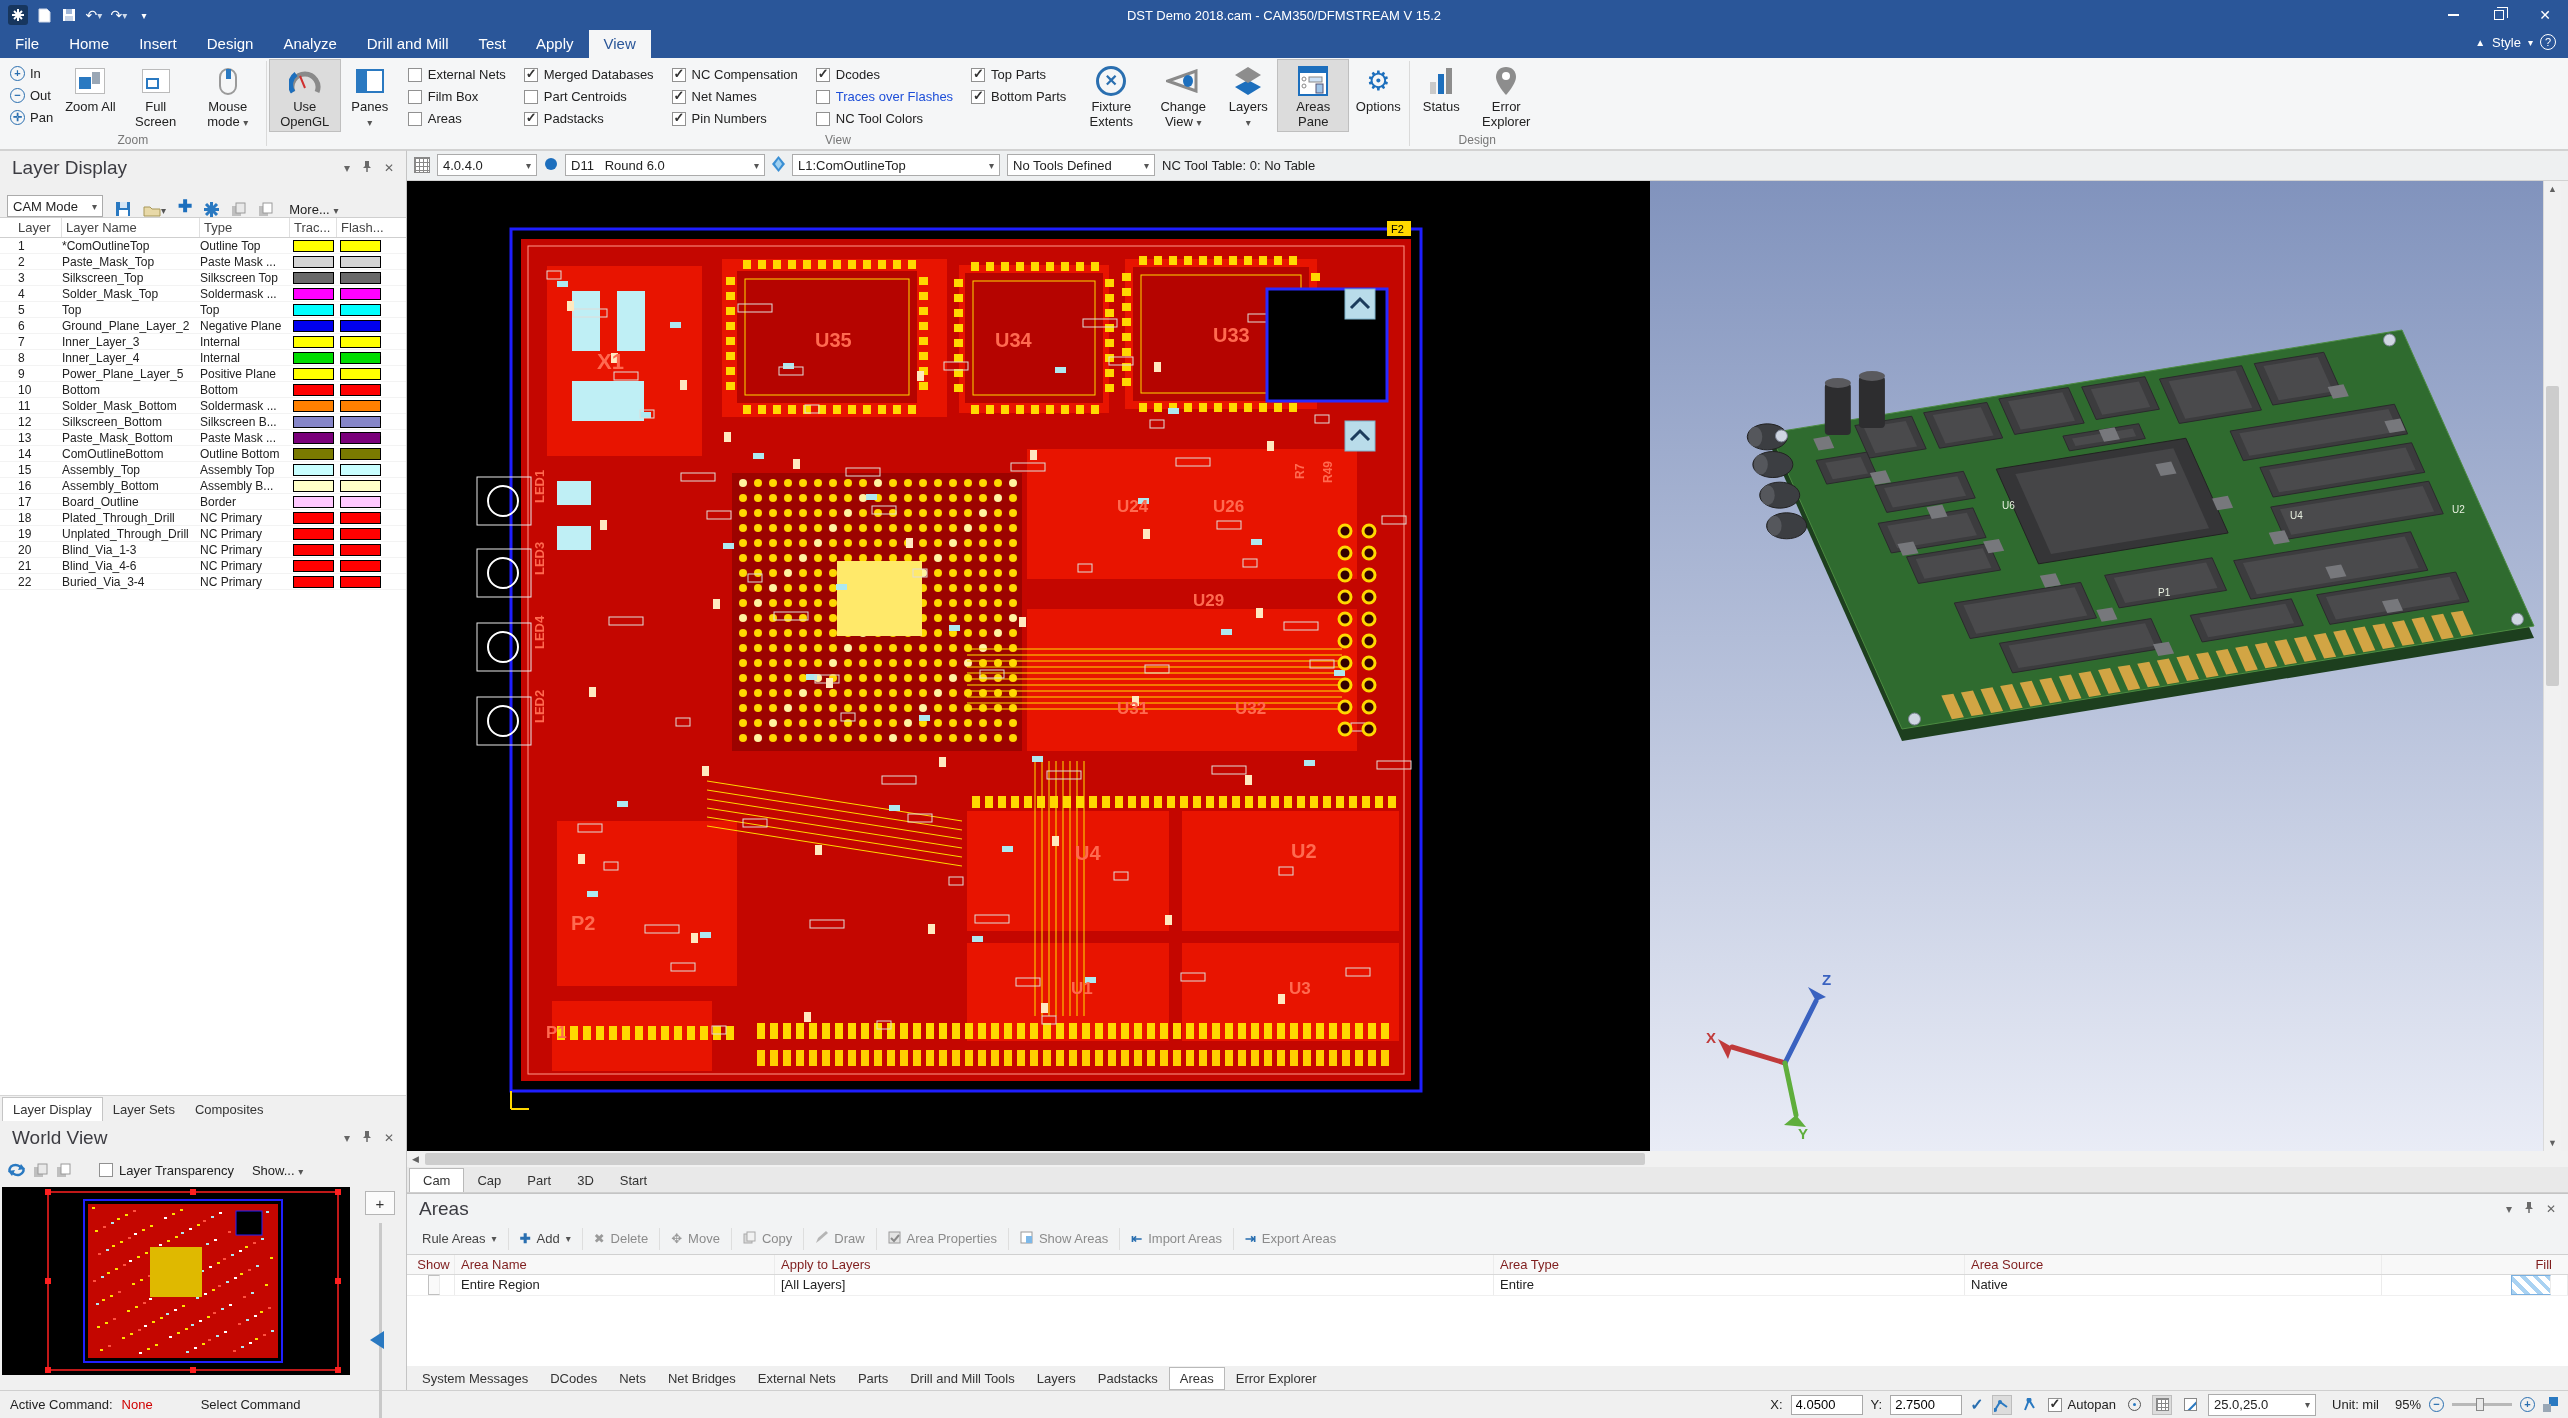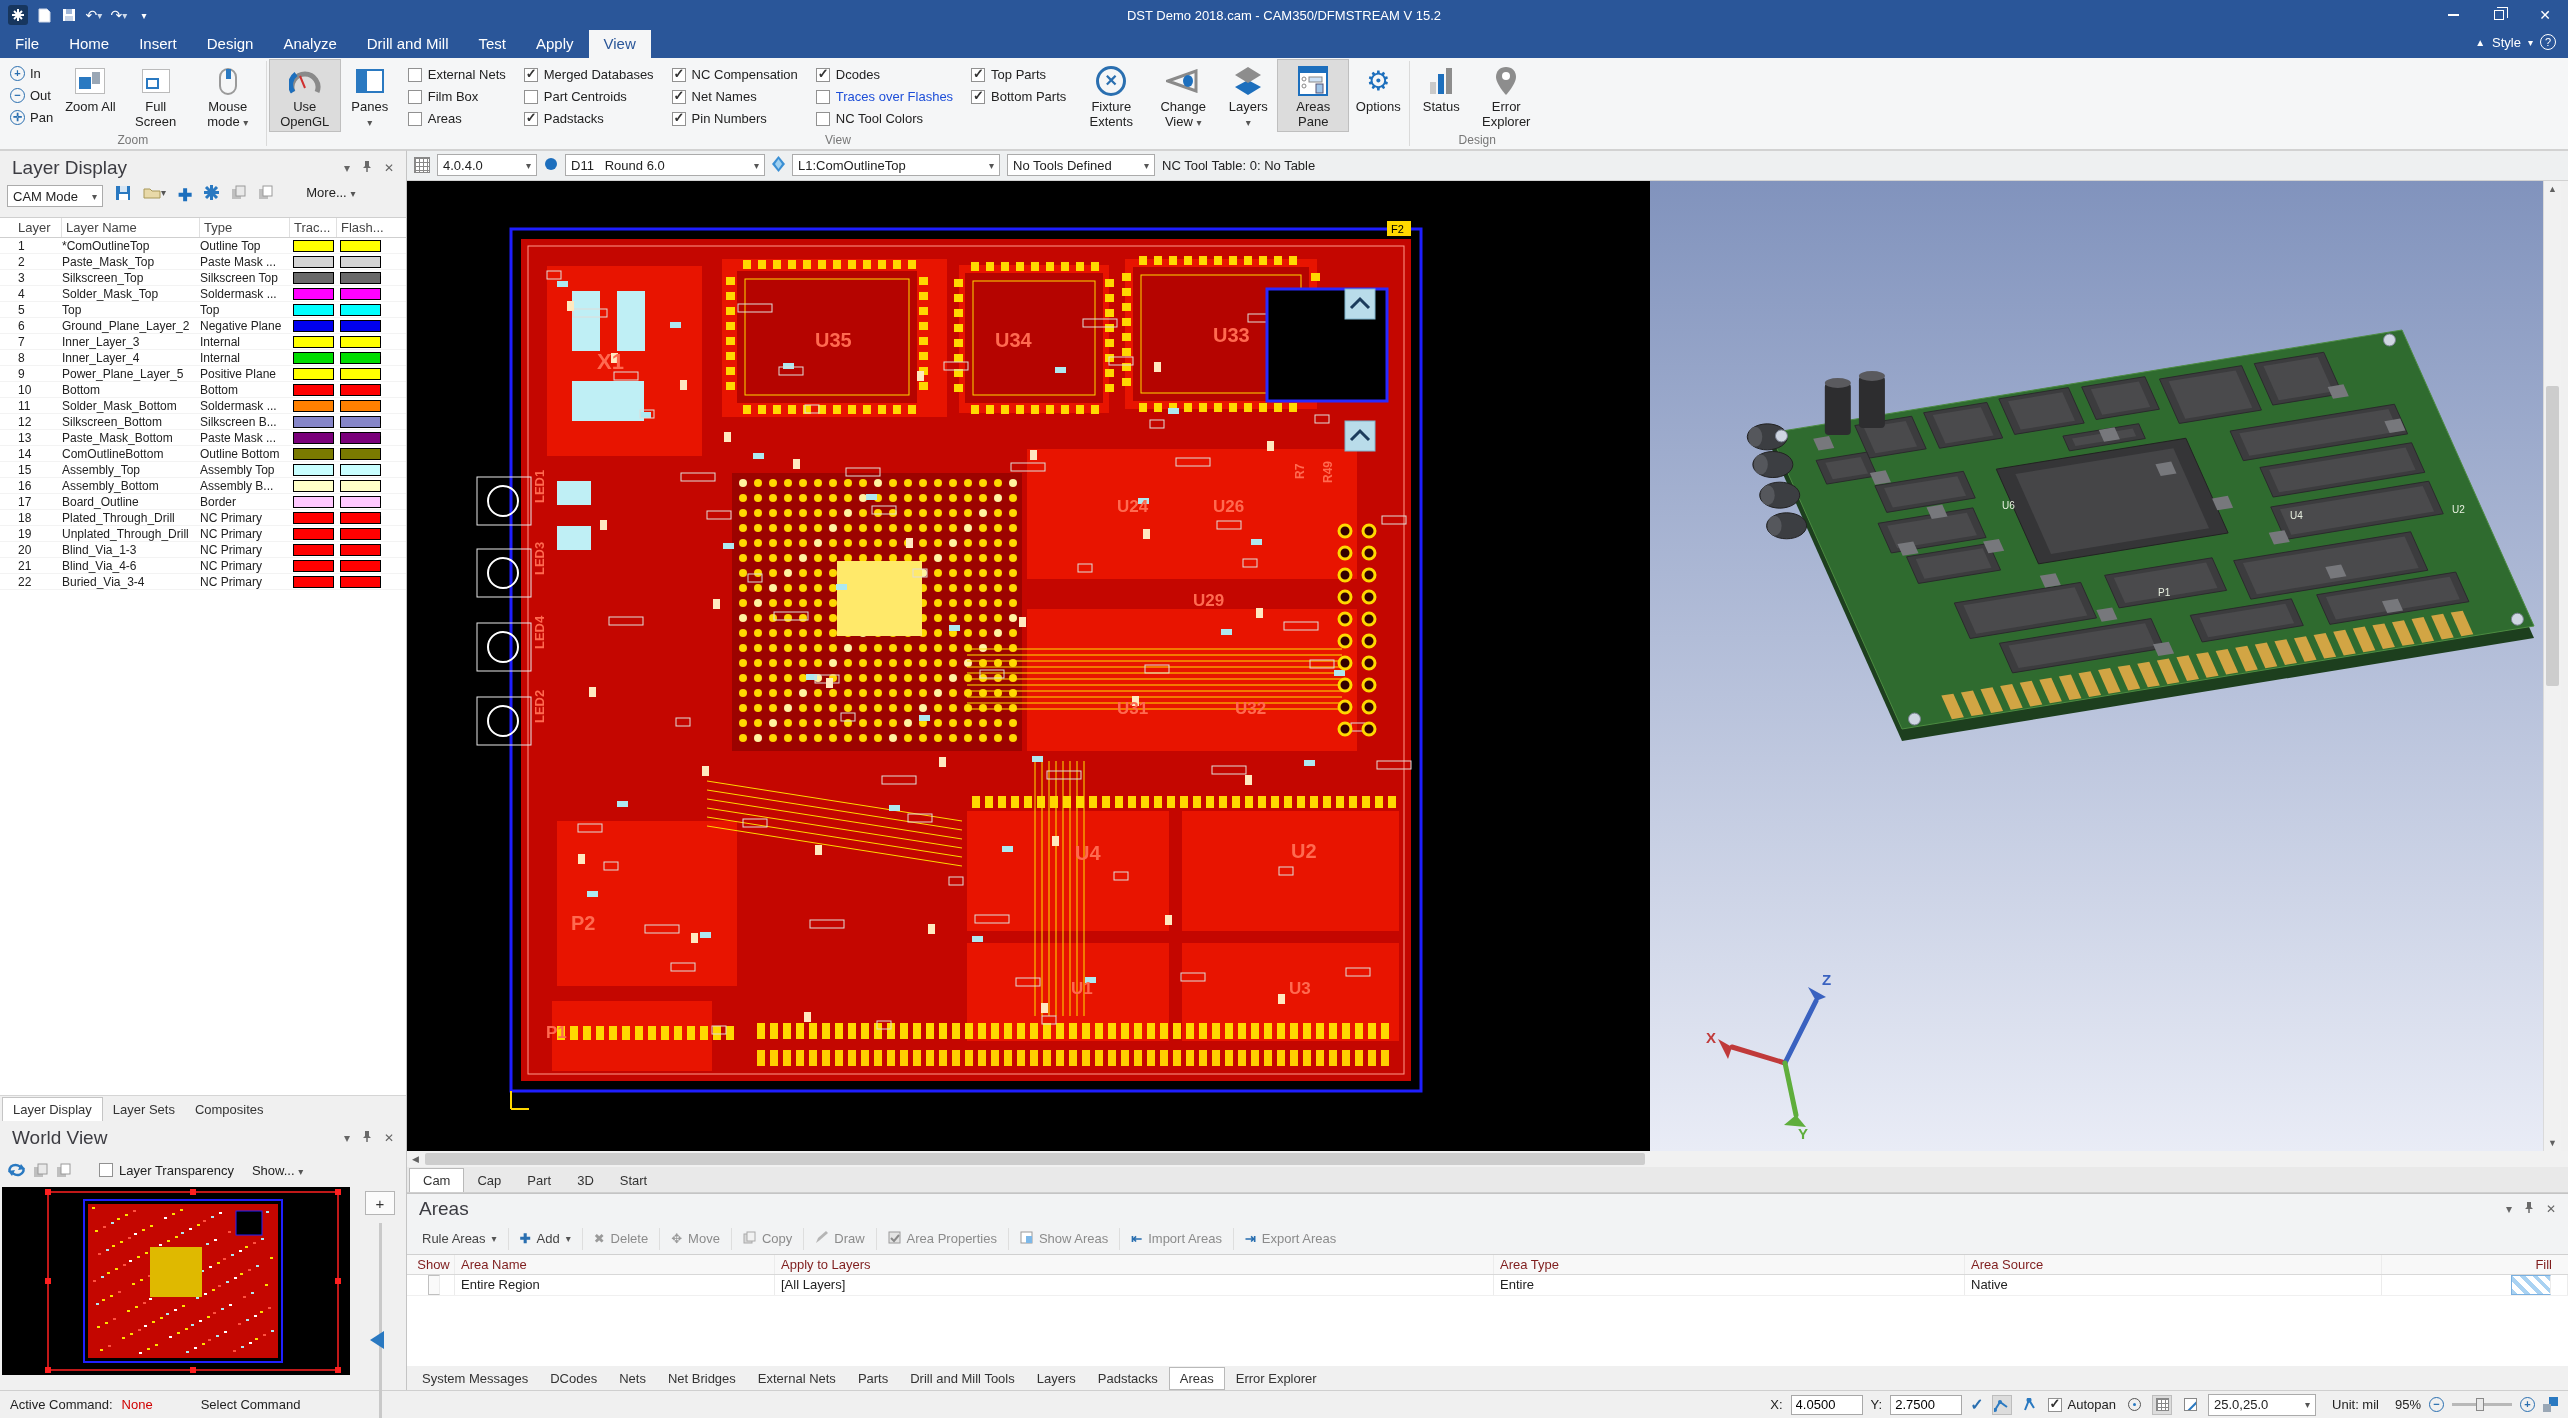--- a/index.html
+++ b/index.html
@@ -52,21 +52,21 @@
 .ico-panes i{position:absolute;left:0;top:0;width:9px;height:100%;background:#2a79c1}
 .ico-gear{color:#1d6fbd;font-size:27px;line-height:27px}
 .ico-status{display:flex;align-items:flex-end;gap:2px;height:26px}
 .ico-status i{width:6px;display:inline-block}
 .ico-fix{width:30px;height:30px;border:3px solid #2a6fb0;border-radius:50%;display:flex;align-items:center;justify-content:center;color:#2a6fb0;font-weight:bold;font-size:16px}
 
 .main{display:flex;height:1240px}
 .leftcol{width:406px;background:#f0f0f0;display:flex;flex-direction:column;border-top:1px solid #d2d2d2}
 .phead{height:34px;display:flex;align-items:center;padding:0 12px;font-size:19px;color:#3c3c42}
 .picons{margin-left:auto;display:flex;gap:12px;color:#666;font-size:12px;align-items:center}
-.ld-toolbar{height:32px;display:flex;align-items:flex-start;gap:12px;padding:0 7px}
+.ld-toolbar{height:32px;display:flex;align-items:flex-end;gap:12px;padding:0 7px}
 .combo{background:#fff;border:1px solid #ababab;height:22px;display:flex;align-items:center;padding:0 5px;font-size:13px;white-space:pre}
 .combo .carr{margin-left:auto;padding-left:6px;color:#555;font-size:10px}
 .tbico{font-size:15px;display:flex;align-items:center}
 .ld-table{height:878px;background:#fff;border-top:1px solid #cfcfcf;font-size:12px;overflow:hidden}
 .lhead{display:flex;height:20px;align-items:center;color:#444;border-bottom:1px solid #cfcfcf;font-size:13px}
 .lhead span{border-right:1px solid #e0e0e0;height:100%;display:flex;align-items:center;padding-left:4px}
 .lrow{display:flex;height:16px;align-items:center;border-bottom:1px solid #f3f3f3}
 .c0{width:14px;flex:0 0 14px}
 .c-num{width:48px;flex:0 0 48px;padding-left:4px}
 .c-name{width:138px;flex:0 0 138px}
@@ -459,21 +459,21 @@
             <rect x="1" y="4" width="9" height="10" fill="#bfbfbf"></rect>
             <rect x="5" y="1" width="9" height="10" fill="#e9e9e9" stroke="#9a9a9a"></rect>
           </svg>
         </span>
       <span class="tbico">
           <svg width="15" height="15">
             <rect x="1" y="4" width="9" height="10" fill="#bfbfbf"></rect>
             <rect x="5" y="1" width="9" height="10" fill="#fff" stroke="#9a9a9a"></rect>
           </svg>
         </span>
-      <span style="font-size:13px;margin-left:21px"><span>More...</span> <span class="arr">▾</span></span>
+      <span style="font-size:13px;margin-left:4px"><span>More...</span> <span class="arr">▾</span></span>
     </div>
     <div class="ld-table">
       <div class="lhead">
         <span class="c0" style="border:none"></span>
         <span class="c-num">Layer</span>
         <span class="c-name">Layer Name</span>
         <span class="c-type">Type</span>
         <span class="c-sw">Trac...</span>
         <span class="c-sw" style="border:none">Flash...</span>
       </div>

